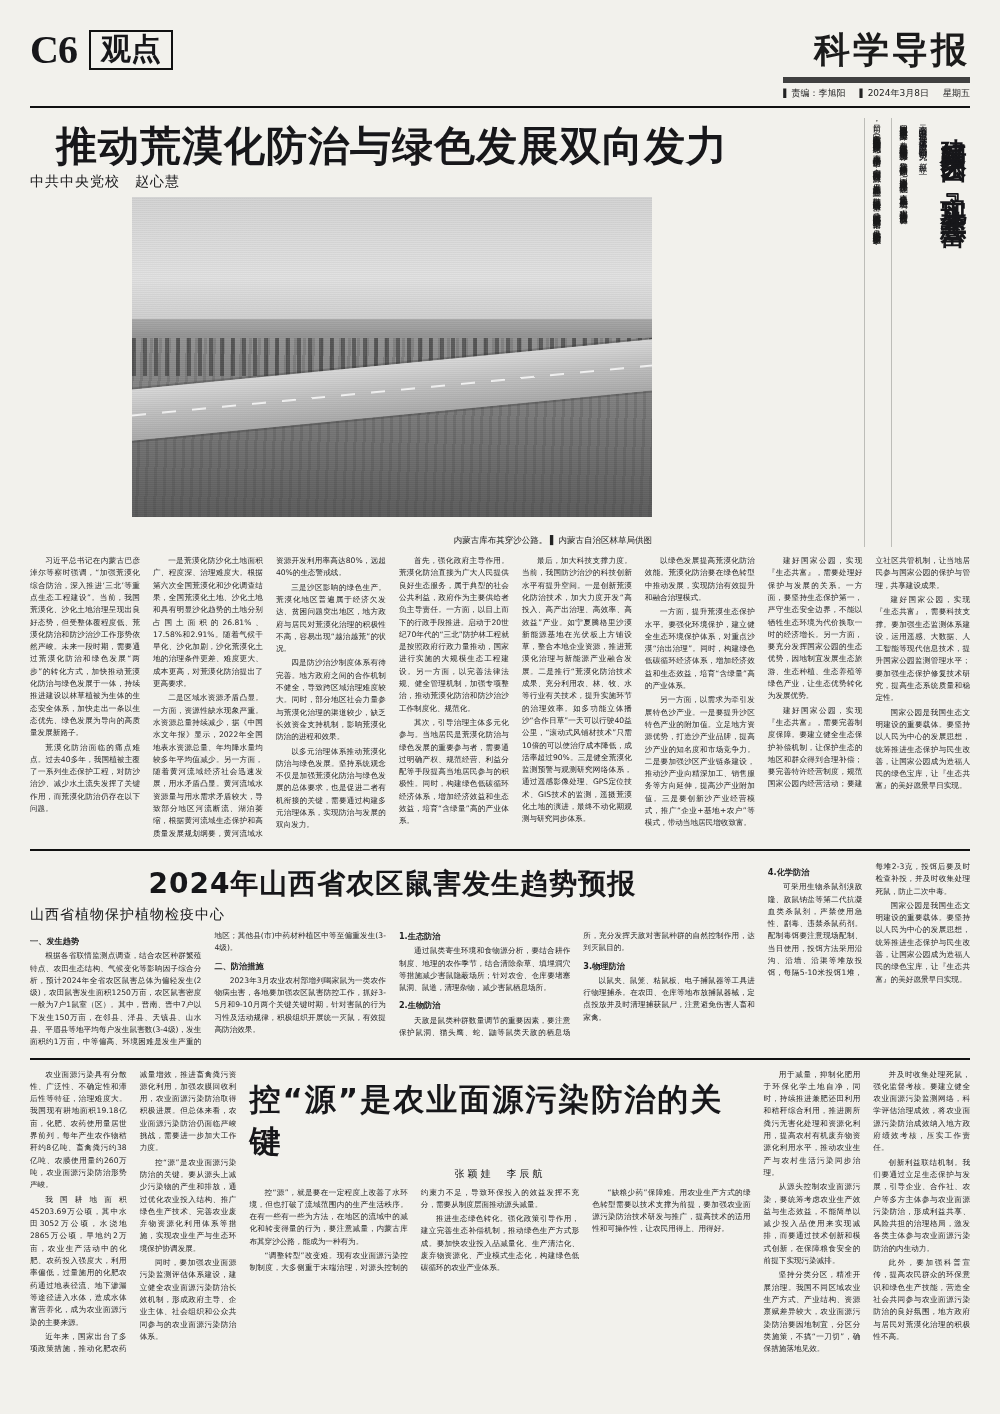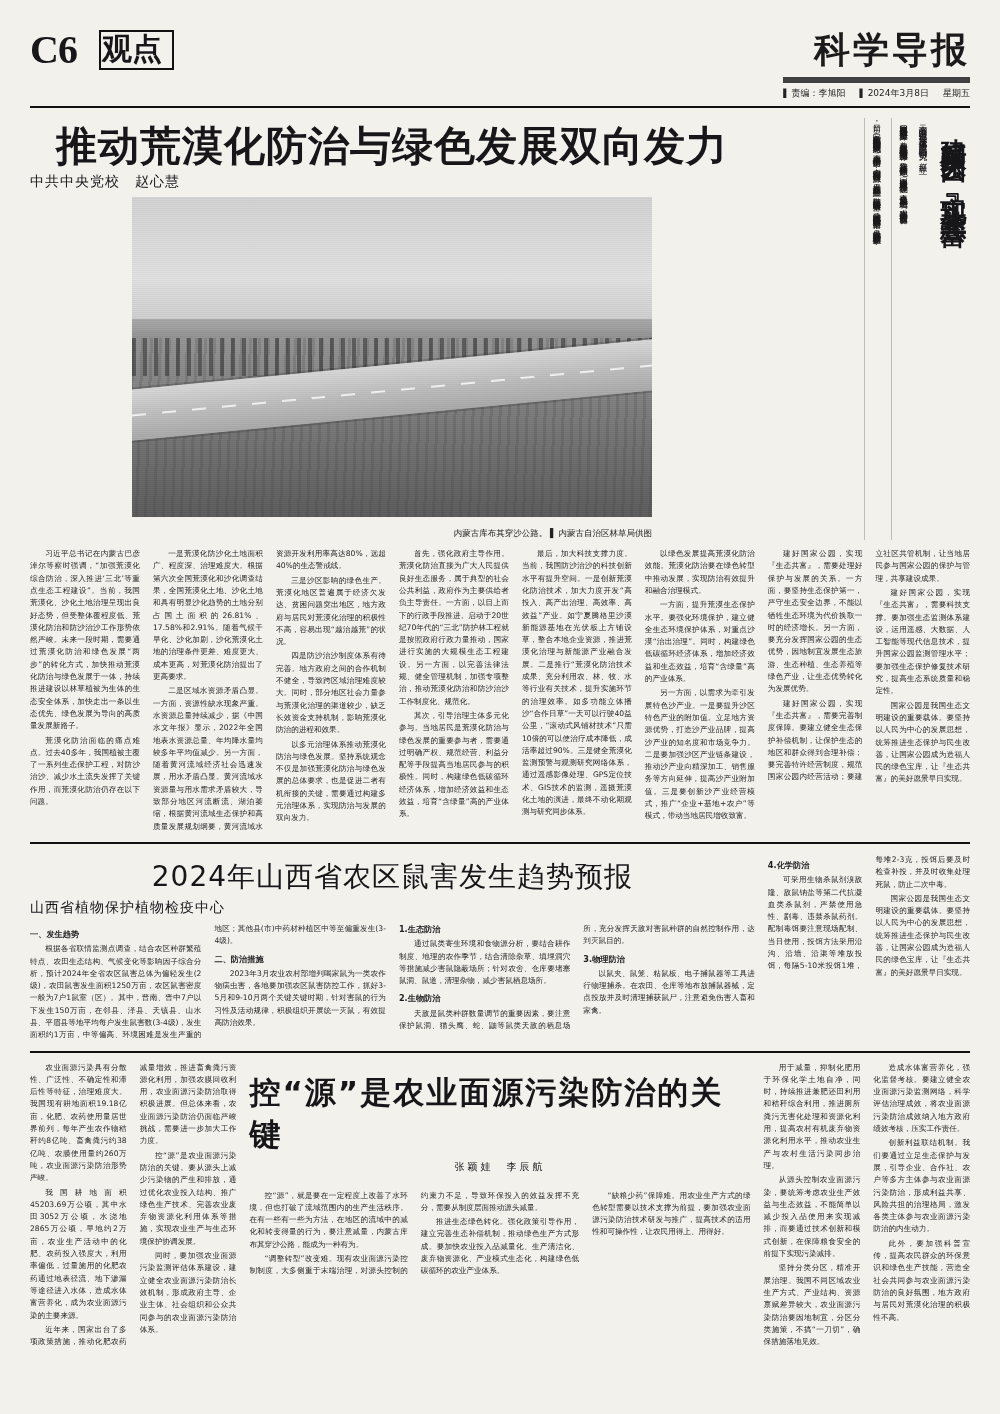--- a/index.html
+++ b/index.html
@@ -9,24 +9,24 @@
     background:#f2f1ec;
     font-family:"DejaVu Sans", sans-serif;
     color:#17171a;
     position:relative;
     overflow:hidden;
   }
   .page { position:absolute; inset:0; padding:26px 30px 10px 30px; }
 
   
   .masthead { display:flex; align-items:flex-start; justify-content:space-between; }
-  .mh-left { display:flex; align-items:center; gap:22px; }
+  .mh-left { display:flex; align-items:center; gap:12px; }
   .page-num { font-size:40px; font-weight:700; letter-spacing:-1px; font-family:"Liberation Serif", serif; }
   .section-box {
-    border:2px solid #111; padding:2px 10px 4px 1px;
+    border:2px solid #111; padding:2px 10px 4px 10px;
     font-size:30px; font-weight:700; line-height:1;
     font-family:"DejaVu Sans", sans-serif;
   }
   .mh-right { text-align:right; }
   .paper-logo {
     font-size:36px; font-weight:700; letter-spacing:3px;
     font-family:"DejaVu Serif", serif;
     border-bottom:6px solid #404040; padding-bottom:2px; margin-bottom:4px;
     color:#1b1b1b;
   }
@@ -68,21 +68,21 @@
   }
   .road::after{
     content:""; position:absolute; left:0; top:48%; width:100%; height:2px;
     background:repeating-linear-gradient(90deg,#f3f3f0 0 14px, transparent 14px 30px);
   }
   .trees { position:absolute; left:0; top:44%; width:100%; height:12%;
            background:repeating-linear-gradient(90deg, rgba(40,48,38,.55) 0 4px, rgba(255,255,255,0) 4px 11px); }
   .grain { position:absolute; inset:0;
            background-image:repeating-linear-gradient(0deg, rgba(0,0,0,.05) 0 1px, rgba(255,255,255,.03) 1px 2px);
            opacity:.7; }
-  .caption { font-size:8.5px; text-align:right; margin-top:11px; color:#222; }
+  .caption { font-size:8.5px; text-align:right; margin-top:18px; color:#222; }
   .caption .b::before{ content:"▌"; margin-right:2px; }
 
   
   .lead-side { width:205px; display:flex; gap:8px; justify-content:flex-end; }
   .v-text {
     writing-mode:vertical-rl; text-orientation:upright;
     font-size:8.2px; line-height:1.55; text-align:justify;
     letter-spacing:.5px; color:#1b1b1b;
   }
   .v-headline {
@@ -105,35 +105,35 @@
   .block-1 { margin-top:8px; display:flex; gap:13px; }
   .b1-left { width:735px; column-count:6; }
   .b1-right { width:205px; }
   .b1-right .cols { column-count:2; }
   .divider-thick { height:2px; background:#111; margin:9px 0; }
 
   
   .mid { margin-top:10px; display:flex; gap:13px; }
   .mid-main { width:735px; }
   h2.title2 {
-    text-align:center; font-size:28px; font-weight:400; letter-spacing:1px;
+    text-align:center; font-size:28px; font-weight:700; letter-spacing:1px;
     margin:4px 0 3px 0; font-family:"DejaVu Sans", sans-serif;
   }
   .mid-right { width:205px; }
 
   
   .bottom { margin-top:6px; display:flex; gap:13px; }
   .bt-left { width:210px; }
   .bt-main { width:510px; }
   .bt-right { width:210px; }
   h2.title3 {
     text-align:left; font-size:31px; font-weight:700; letter-spacing:2px;
     margin:10px 0 4px 0;
   }
-  .byline-2 { text-align:center; font-size:10px; letter-spacing:3px; margin-bottom:16px; }
+  .byline-2 { text-align:center; font-size:10px; letter-spacing:3px; margin-bottom:6px; }
   .c2 { column-count:2; }
   .c3 { column-count:3; }
   .c4 { column-count:4; }
 </style>
 </head>
 <body>
 
 <div class="page">
 
   <div class="masthead">
@@ -254,20 +254,20 @@
         <p>“调整转型”改变难。现有农业面源污染控制制度，大多侧重于末端治理，对源头控制的约束力不足，导致环保投入的效益发挥不充分，需要从制度层面推动源头减量。</p>
         <p>推进生态绿色转化。强化政策引导作用，建立完善生态补偿机制，推动绿色生产方式形成。要加快农业投入品减量化、生产清洁化、废弃物资源化、产业模式生态化，构建绿色低碳循环的农业产业体系。</p>
         <p>“缺粮少药”保障难。用农业生产方式的绿色转型需要以技术支撑为前提，要加强农业面源污染防治技术研发与推广，提高技术的适用性和可操作性，让农民用得上、用得好。</p>
       </div>
     </div>
     <div class="bt-right">
       <div class="cols c2">
         <p>用于减量，抑制化肥用于环保化学土地自净，同时，持续推进兼肥还田利用和秸秆综合利用，推进厕所粪污无害化处理和资源化利用，提高农村有机废弃物资源化利用水平，推动农业生产与农村生活污染同步治理。</p>
         <p>从源头控制农业面源污染，要统筹考虑农业生产效益与生态效益，不能简单以减少投入品使用来实现减排，而要通过技术创新和模式创新，在保障粮食安全的前提下实现污染减排。</p>
         <p>坚持分类分区，精准开展治理。我国不同区域农业生产方式、产业结构、资源禀赋差异较大，农业面源污染防治要因地制宜，分区分类施策，不搞“一刀切”，确保措施落地见效。</p>
-        <p>造成水体富营养化，强化监督考核。要建立健全农业面源污染监测网络，科学评估治理成效，将农业面源污染防治成效纳入地方政府绩效考核，压实工作责任。</p>
+        <p>并及时收集处理死鼠，强化监督考核。要建立健全农业面源污染监测网络，科学评估治理成效，将农业面源污染防治成效纳入地方政府绩效考核，压实工作责任。</p>
         <p>创新利益联结机制。我们要通过立足生态保护与发展，引导企业、合作社、农户等多方主体参与农业面源污染防治，形成利益共享、风险共担的治理格局，激发各类主体参与农业面源污染防治的内生动力。</p>
         <p>此外，要加强科普宣传，提高农民群众的环保意识和绿色生产技能，营造全社会共同参与农业面源污染防治的良好氛围，地方政府与居民对荒漠化治理的积极性不高。</p>
       </div>
     </div>
   </div>
 
 </div>
 
 </body></html>

